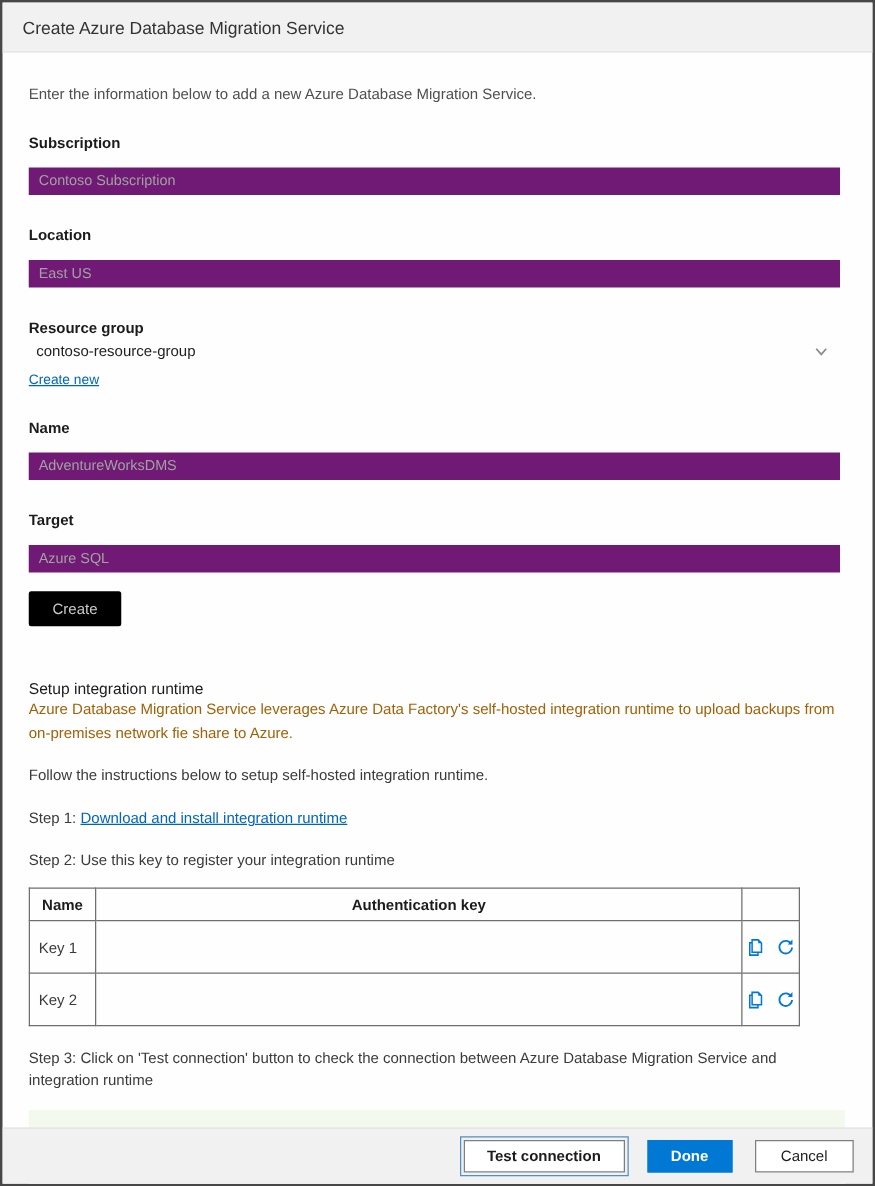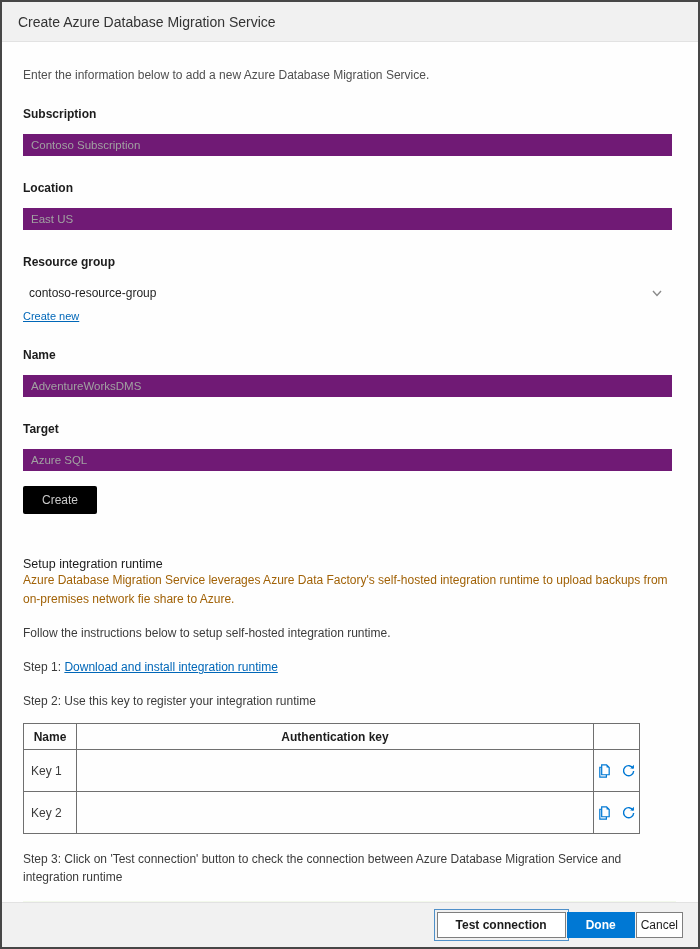--- a/index.html
+++ b/index.html
@@ -50,21 +50,21 @@
     height: 22px;
     background: #701a75;
     border: none;
     padding: 0 8px;
     font-family: "Liberation Sans", sans-serif;
     font-size: 11.5px;
     color: #a1a1a1;
   }
 
   .select-row {
-    margin-top: 13px;
+    margin-top: 1px;
     height: 22px;
     display: flex;
     align-items: center;
     justify-content: space-between;
     padding: 0 8px 0 6px;
     cursor: pointer;
   }
   .select-value { font-size: 12px; color: #1f1f1f; }
   .chevron { width: 14px; height: 14px; display: inline-block; }
 
@@ -148,28 +148,28 @@
 
   .dialog-footer {
     position: absolute;
     left: 0; right: 0; bottom: 0;
     height: 45px;
     background: #f1f1f1;
     border-top: 1px solid #e2e2e2;
     display: flex;
     align-items: center;
     justify-content: flex-end;
-    gap: 1px;
+    gap: 18px;
     padding-right: 15px;
   }
   .btn {
     font-family: "Liberation Sans", sans-serif;
     font-size: 12px;
     height: 26px;
-    padding: 0 4px;
+    padding: 0 20px;
     background: #fff;
     border: 1px solid #7f7f7f;
     color: #1c1c1c;
     cursor: pointer;
   }
   .btn-focused {
     font-weight: bold;
     outline: 1px solid #4f90c8;
     outline-offset: 2px;
     padding: 0 18px;

